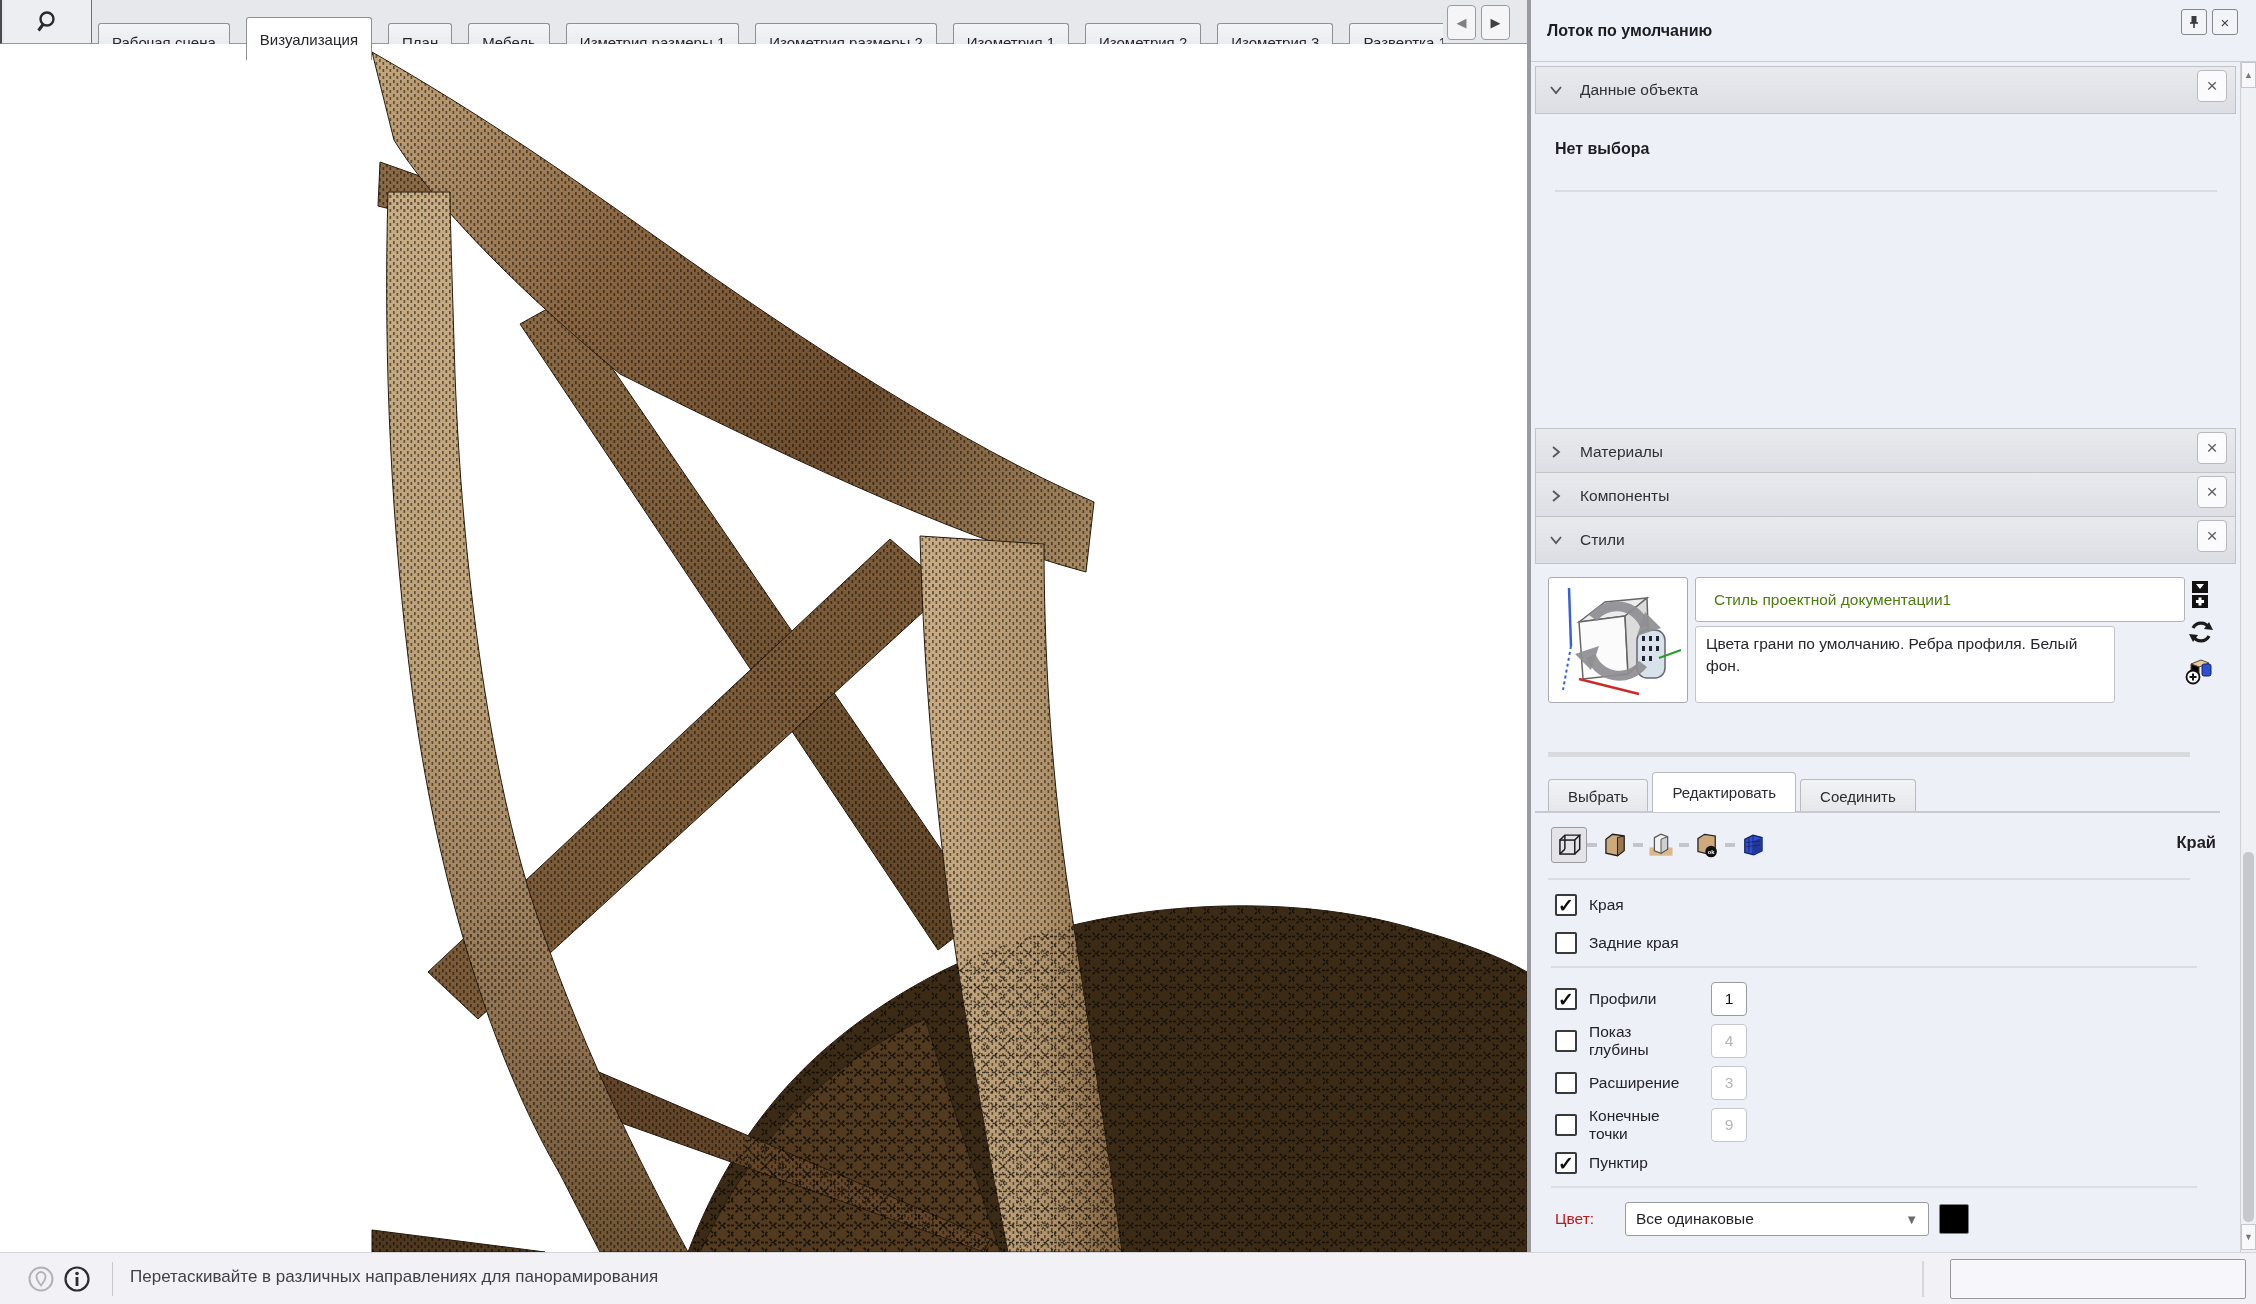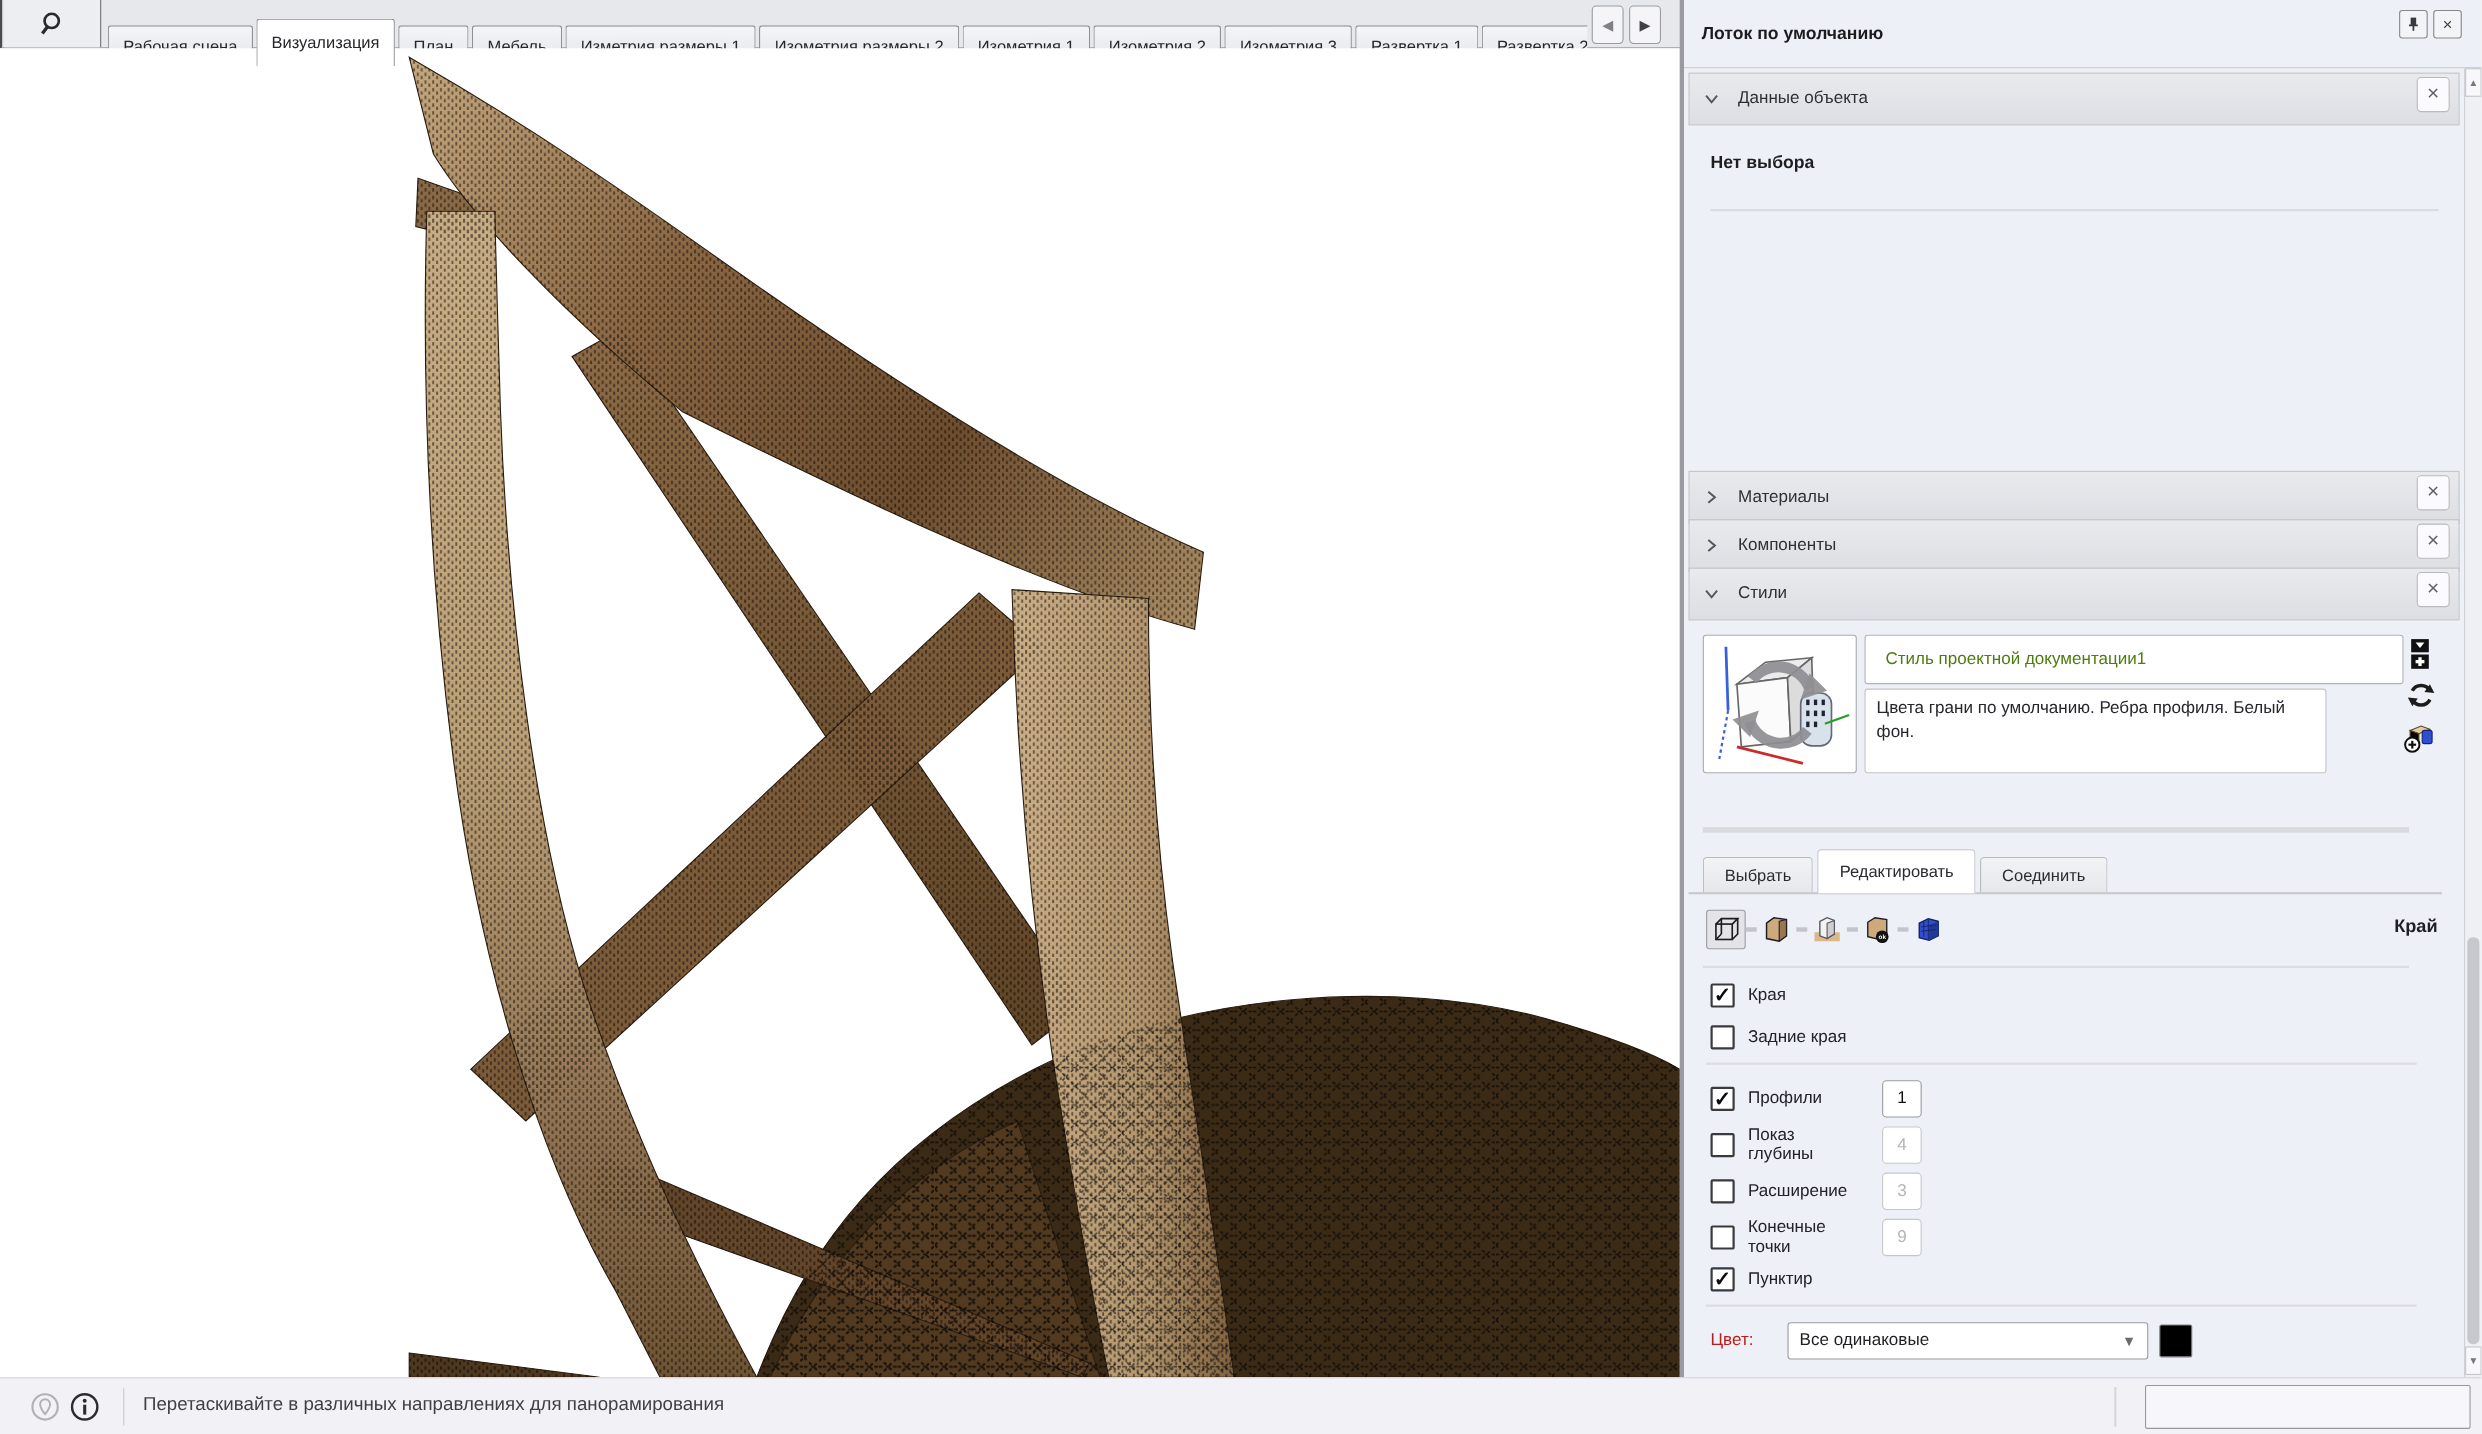--- a/index.html
+++ b/index.html
@@ -6,21 +6,21 @@
   html,body { width:2256px; height:1304px; overflow:hidden;
     font-family:"Liberation Sans", sans-serif; background:#eef0f7; }
   #app { position:relative; width:2256px; height:1304px; }
 
   
   .tabbar { position:absolute; left:0; top:0; width:1531px; height:44px;
     background:#e7e8ec; border-bottom:1px solid #97989e; border-left:2px solid #4a4a4e; }
   .search-zone { position:absolute; left:2px; top:0; width:88px; height:43px;
     background:#eceef1; border-right:1px solid #6f7075; display:flex; align-items:center; justify-content:center; }
   .scene-tabs { position:absolute; left:96px; top:0; width:1345px; height:60px;
-    display:flex; gap:3px; align-items:flex-end; overflow:hidden; }
+    display:flex; gap:16px; align-items:flex-end; overflow:hidden; }
   .scene-tab { flex:0 0 auto; height:37px; padding:0 13px; display:flex; align-items:center;
     background:linear-gradient(#f4f5f7,#e3e4e8); border:1px solid #8f9096; border-bottom:none;
     border-radius:3px 3px 0 0; font-size:15px; color:#26262b; white-space:nowrap; cursor:default; }
   .scene-tab.active { height:43px; background:#ffffff; position:relative; z-index:3; }
   .tab-scroll { position:absolute; top:5px; width:29px; height:35px; border:1px solid #9a9ba1;
     border-radius:4px; background:#f5f5f8; display:flex; align-items:center; justify-content:center;
     font-size:13px; color:#3f3f45; }
   .tab-scroll.left { left:1445px; color:#808086; }
   .tab-scroll.right { left:1479px; }
 
@@ -96,21 +96,21 @@
   .cb.on .mark { visibility:visible; }
   .cblabel { margin-left:12px; font-size:15.5px; color:#222227; width:100px; }
   .cblabel.wide { width:auto; }
   .numbox { margin-left:22px; width:36px; height:34px; border:1px solid #9a9ba0; border-radius:4px;
     background:#fff; display:flex; align-items:center; justify-content:center; font-size:15.5px; color:#111; }
   .numbox.disabled { color:#b4b4ba; border-color:#c6c7cc; }
   .mid-div { height:2px; background:#dcdde1; margin:8px 0 12px -4px; width:646px; }
 
   .color-row { display:flex; align-items:center; margin-top:14px; }
   .color-lbl { font-size:15.5px; color:#b91c1c; width:70px; }
-  .color-dd { width:328px; height:34px; background:#fff; border:1px solid #9a9ba0; border-radius:3px;
+  .color-dd { width:304px; height:34px; background:#fff; border:1px solid #9a9ba0; border-radius:3px;
     display:flex; align-items:center; font-size:15.5px; color:#1f1f24; padding:0 10px; position:relative; }
   .color-dd .arrow { position:absolute; right:10px; color:#6a6a70; font-size:13px; }
   .swatch { width:30px; height:30px; margin-left:10px; border:1px solid #808085; border-radius:2px; }
 
   .tray-scroll { position:absolute; left:709px; top:62px; width:16px; height:1190px;
     background:#eff0f3; border-left:1px solid #d0d1d6; }
   .ts-btn { position:absolute; left:0; width:15px; height:26px; background:#f8f8fa; border:1px solid #c4c5ca;
     display:flex; align-items:center; justify-content:center; font-size:9px; color:#77777d; }
   .ts-thumb { position:absolute; left:2px; top:790px; width:11px; height:370px; background:#c7c8cd; border-radius:5px; }
 </style>

